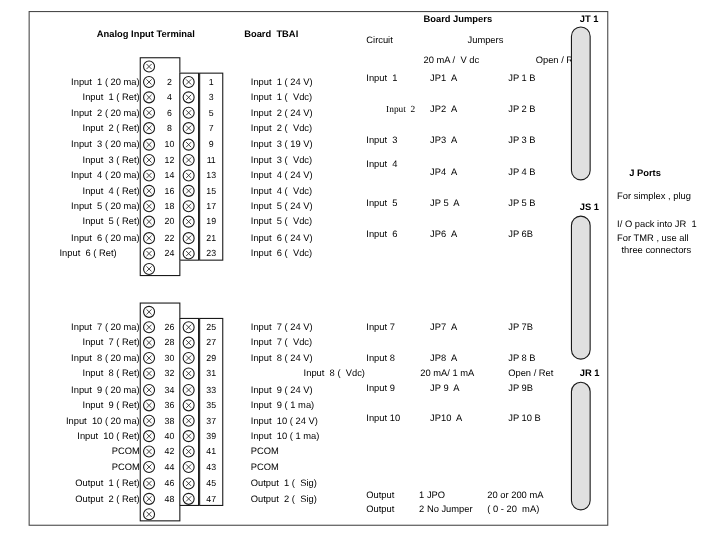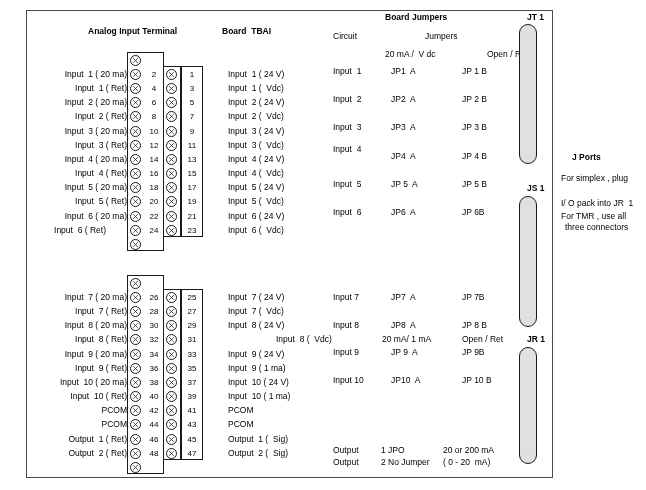--- a/index.html
+++ b/index.html
@@ -193,21 +193,21 @@
         </svg>
       </div>
       <div class="tnum" style="left: 146px; top: 125.6px;">10</div>
       <div class="screw" style="left: 166px; top: 125.6px;">
         <svg viewBox="0 0 11 11">
           <line x1="2.7" y1="2.7" x2="8.3" y2="8.3" stroke="#1a1a1a" stroke-width="0.9"></line>
           <line x1="8.3" y1="2.7" x2="2.7" y2="8.3" stroke="#1a1a1a" stroke-width="0.9"></line>
         </svg>
       </div>
       <div class="tnum" style="left: 184px; top: 125.6px;">9</div>
-      <div class="t" style="top: 125.6px; left: 228px;">Input  3 ( 24 V)</div>
+      <div class="t" style="top: 125.6px; left: 228px;">Input  3 ( 19 V)</div>
       <div class="t" style="top: 139.75px; left: 0px; width: 127px; text-align: right;">Input  3 ( Ret)</div>
       <div class="screw" style="left: 130px; top: 139.75px;">
         <svg viewBox="0 0 11 11">
           <line x1="2.7" y1="2.7" x2="8.3" y2="8.3" stroke="#1a1a1a" stroke-width="0.9"></line>
           <line x1="8.3" y1="2.7" x2="2.7" y2="8.3" stroke="#1a1a1a" stroke-width="0.9"></line>
         </svg>
       </div>
       <div class="tnum" style="left: 146px; top: 139.75px;">12</div>
       <div class="screw" style="left: 166px; top: 139.75px;">
         <svg viewBox="0 0 11 11">
@@ -519,21 +519,21 @@
         </svg>
       </div>
       <div class="tnum" style="left: 184px; top: 447.65px;">47</div>
       <div class="t" style="top: 447.65px; left: 228px;">Output  2 (  Sig)</div>
     </div>
 
   <div id="jumpers">
       <div class="t" style="top: 66px; left: 333px;">Input  1</div>
       <div class="t" style="top: 66px; left: 391px; text-align: right;">JP1  A</div>
       <div class="t" style="top: 66px; left: 462px;">JP 1 B</div>
-      <div class="t" style="top: 94.2px; left: 333px;">Input  2</div>
+      <div class="t" style="top: 94.2px; left: 351px; font-family: Liberation Serif, serif;">Input  2</div>
       <div class="t" style="top: 94.2px; left: 391px;">JP2  A</div>
       <div class="t" style="top: 94.2px; left: 462px;">JP 2 B</div>
       <div class="t" style="top: 122.4px; left: 333px;">Input  3</div>
       <div class="t" style="top: 122.4px; left: 391px;">JP3  A</div>
       <div class="t" style="top: 122.4px; left: 462px;">JP 3 B</div>
       <div class="t" style="top: 144px; left: 333px;">Input  4</div>
       <div class="t" style="top: 150.6px; left: 391px;">JP4  A</div>
       <div class="t" style="top: 150.6px; left: 462px;">JP 4 B</div>
       <div class="t" style="top: 178.8px; left: 333px;">Input  5</div>
       <div class="t" style="top: 178.8px; left: 391px;">JP 5  A</div>

